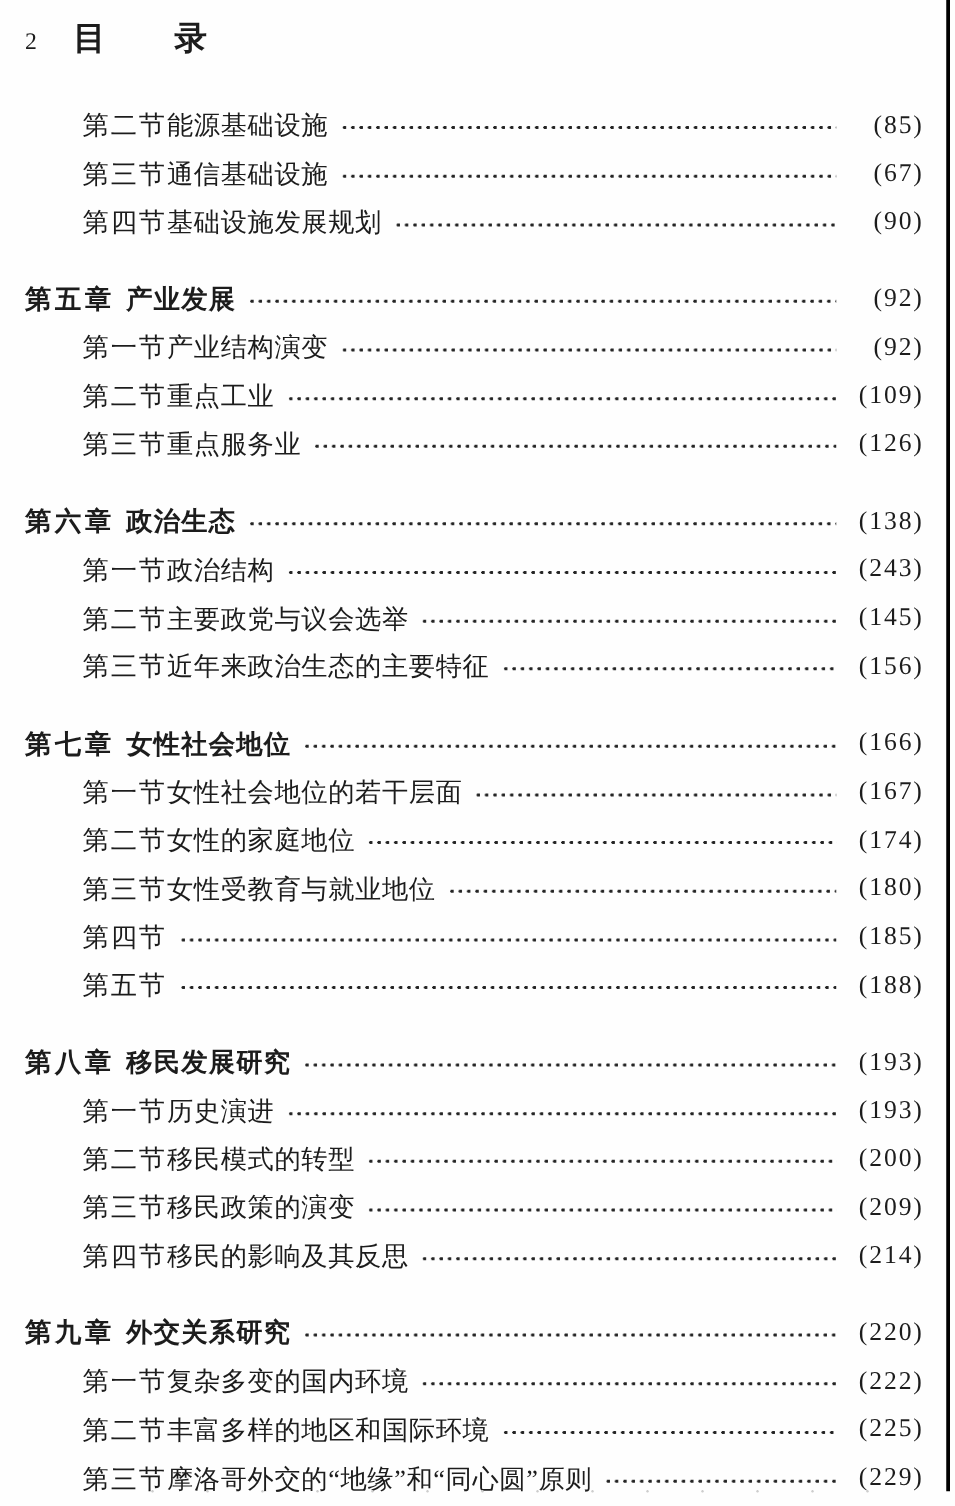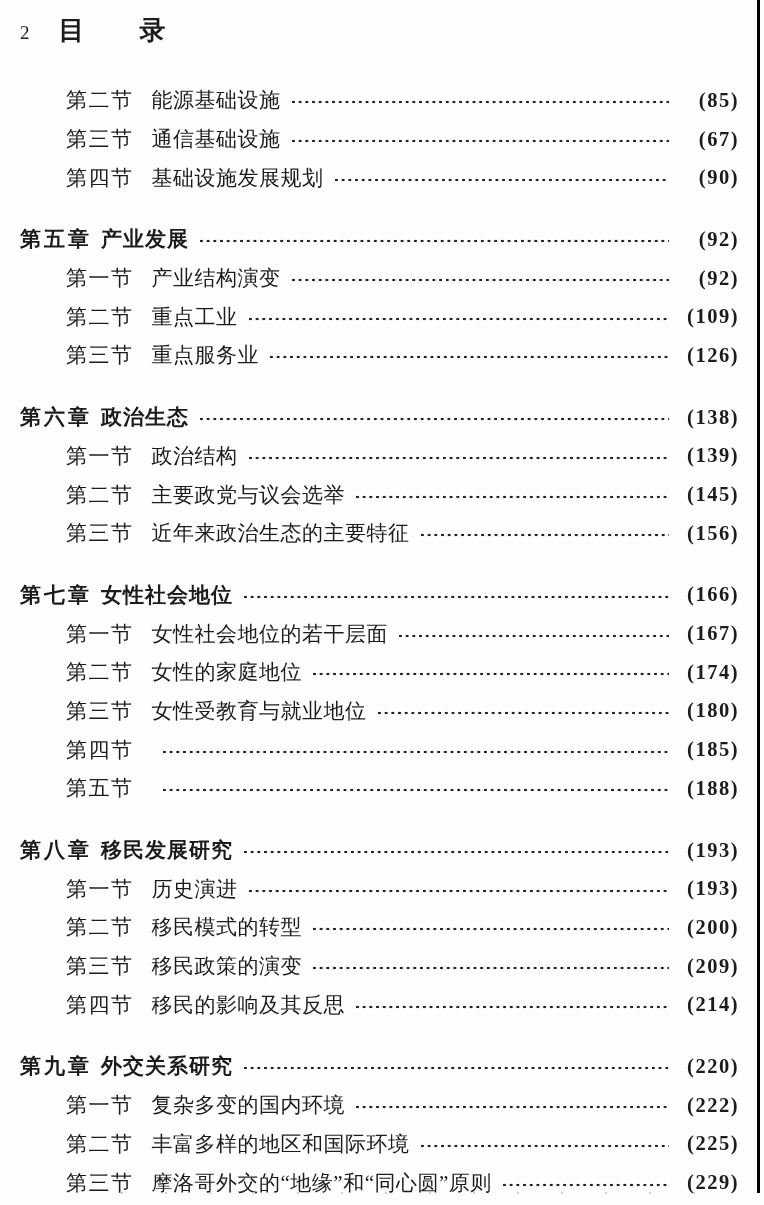--- a/index.html
+++ b/index.html
@@ -22,39 +22,39 @@
     position:absolute;top:81px;left:20px;width:719px;
   }
   .group + .group{margin-top:23px;}
   .row{
     display:flex;align-items:center;
     height:38.7px;white-space:nowrap;
     font-size:21px;
   }
   .row .entry-label,.row .entry-title{flex:none;letter-spacing:0.5px;}
   .row.section{padding-left:46px;}
-  .row.section .entry-label{letter-spacing:1.5px;margin-right:18px;}
+  .row.section .entry-label{letter-spacing:1.5px;}
   .row.chapter{
     font-weight:700;
     font-family:"Liberation Sans","DejaVu Sans",sans-serif;
   }
   .row.chapter .entry-label{letter-spacing:3px;margin-right:9px;}
   .row.chapter .entry-title{letter-spacing:1px;}
   .leader{
     flex:1 1 auto;min-width:12px;
     height:4px;margin:4px 8px 0 11px;
     background-image:radial-gradient(circle at 1.6px 50%, #242424 1.25px, rgba(0,0,0,0) 1.55px);
     background-size:6.7px 4px;
     background-repeat:repeat-x;
     background-position:left center;
   }
   .page-num{
     flex:none;min-width:62px;text-align:right;
     font-family:"Liberation Serif","DejaVu Serif",serif;
-    font-weight:700;font-size:20.5px;letter-spacing:1.5px;
+    font-weight:400;font-size:20.5px;letter-spacing:1.5px;
   }
   .edge-line{
     position:absolute;top:0;right:4px;
     width:3px;height:1193px;background:#000;
   }
   .bottom-specks{
     position:absolute;left:100px;right:45px;bottom:11px;height:2px;
     background-image:radial-gradient(circle, #cdcdcd 0.9px, rgba(0,0,0,0) 1.1px);
     background-size:44px 2px;background-repeat:repeat-x;
   }
@@ -119,21 +119,21 @@
         <div class="row chapter">
           <span class="entry-label">第六章</span>
           <span class="entry-title">政治生态</span>
           <span class="leader"></span>
           <span class="page-num">(138)</span>
         </div>
         <div class="row section">
           <span class="entry-label">第一节</span>
           <span class="entry-title">政治结构</span>
           <span class="leader"></span>
-          <span class="page-num">(139)</span>
+          <span class="page-num">(243)</span>
         </div>
         <div class="row section">
           <span class="entry-label">第二节</span>
           <span class="entry-title">主要政党与议会选举</span>
           <span class="leader"></span>
           <span class="page-num">(145)</span>
         </div>
         <div class="row section">
           <span class="entry-label">第三节</span>
           <span class="entry-title">近年来政治生态的主要特征</span>

